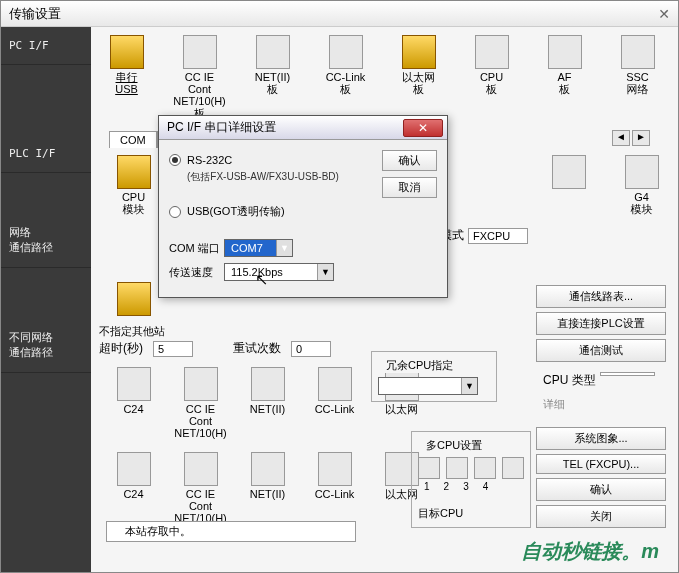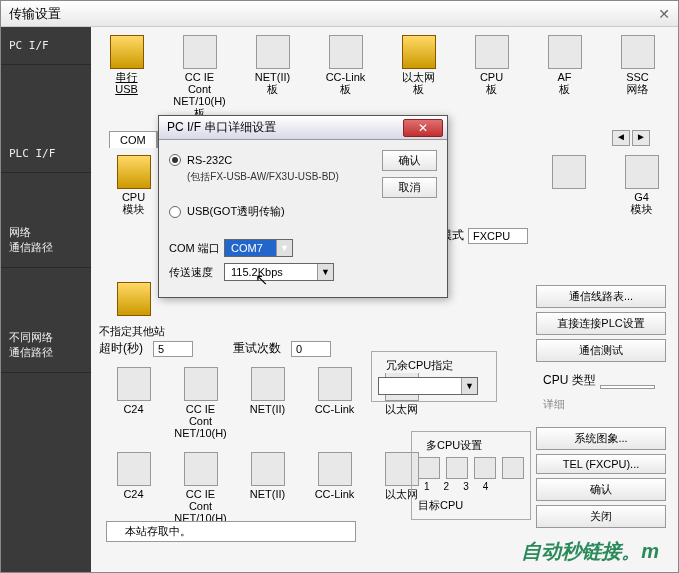--- a/index.html
+++ b/index.html
@@ -229,25 +229,25 @@
           <div class="small-box"></div>
           <div class="small-box"></div>
           <div class="small-box"></div>
         </div>
         <div style="display:flex;gap:14px;font-size:10px;margin-top:2px;margin-left:6px">
           <span>1</span>
           <span>2</span>
           <span>3</span>
           <span>4</span>
         </div>
-        <div style="font-size:11px;margin-top:6px">目标CPU</div>
+        <div style="font-size:11px;margin-top:14px">目标CPU</div>
       </div>
 
       <div style="position:absolute;right:15px;top:345px;width:120px">
-        <div style="display:flex;align-items:flex-end;gap:4px">
+        <div style="display:flex;align-items:flex-start;gap:4px">
           <span>CPU 类型</span>
           <span class="text-input" style="width:55px"></span>
         </div>
         <div style="font-size:11px;margin-top:8px;color:#888">详细</div>
       </div>
 
       <div class="right-panel" style="top:258px">
         <div class="btn">通信线路表...</div>
         <div class="btn">直接连接PLC设置</div>
         <div class="btn">通信测试</div>

